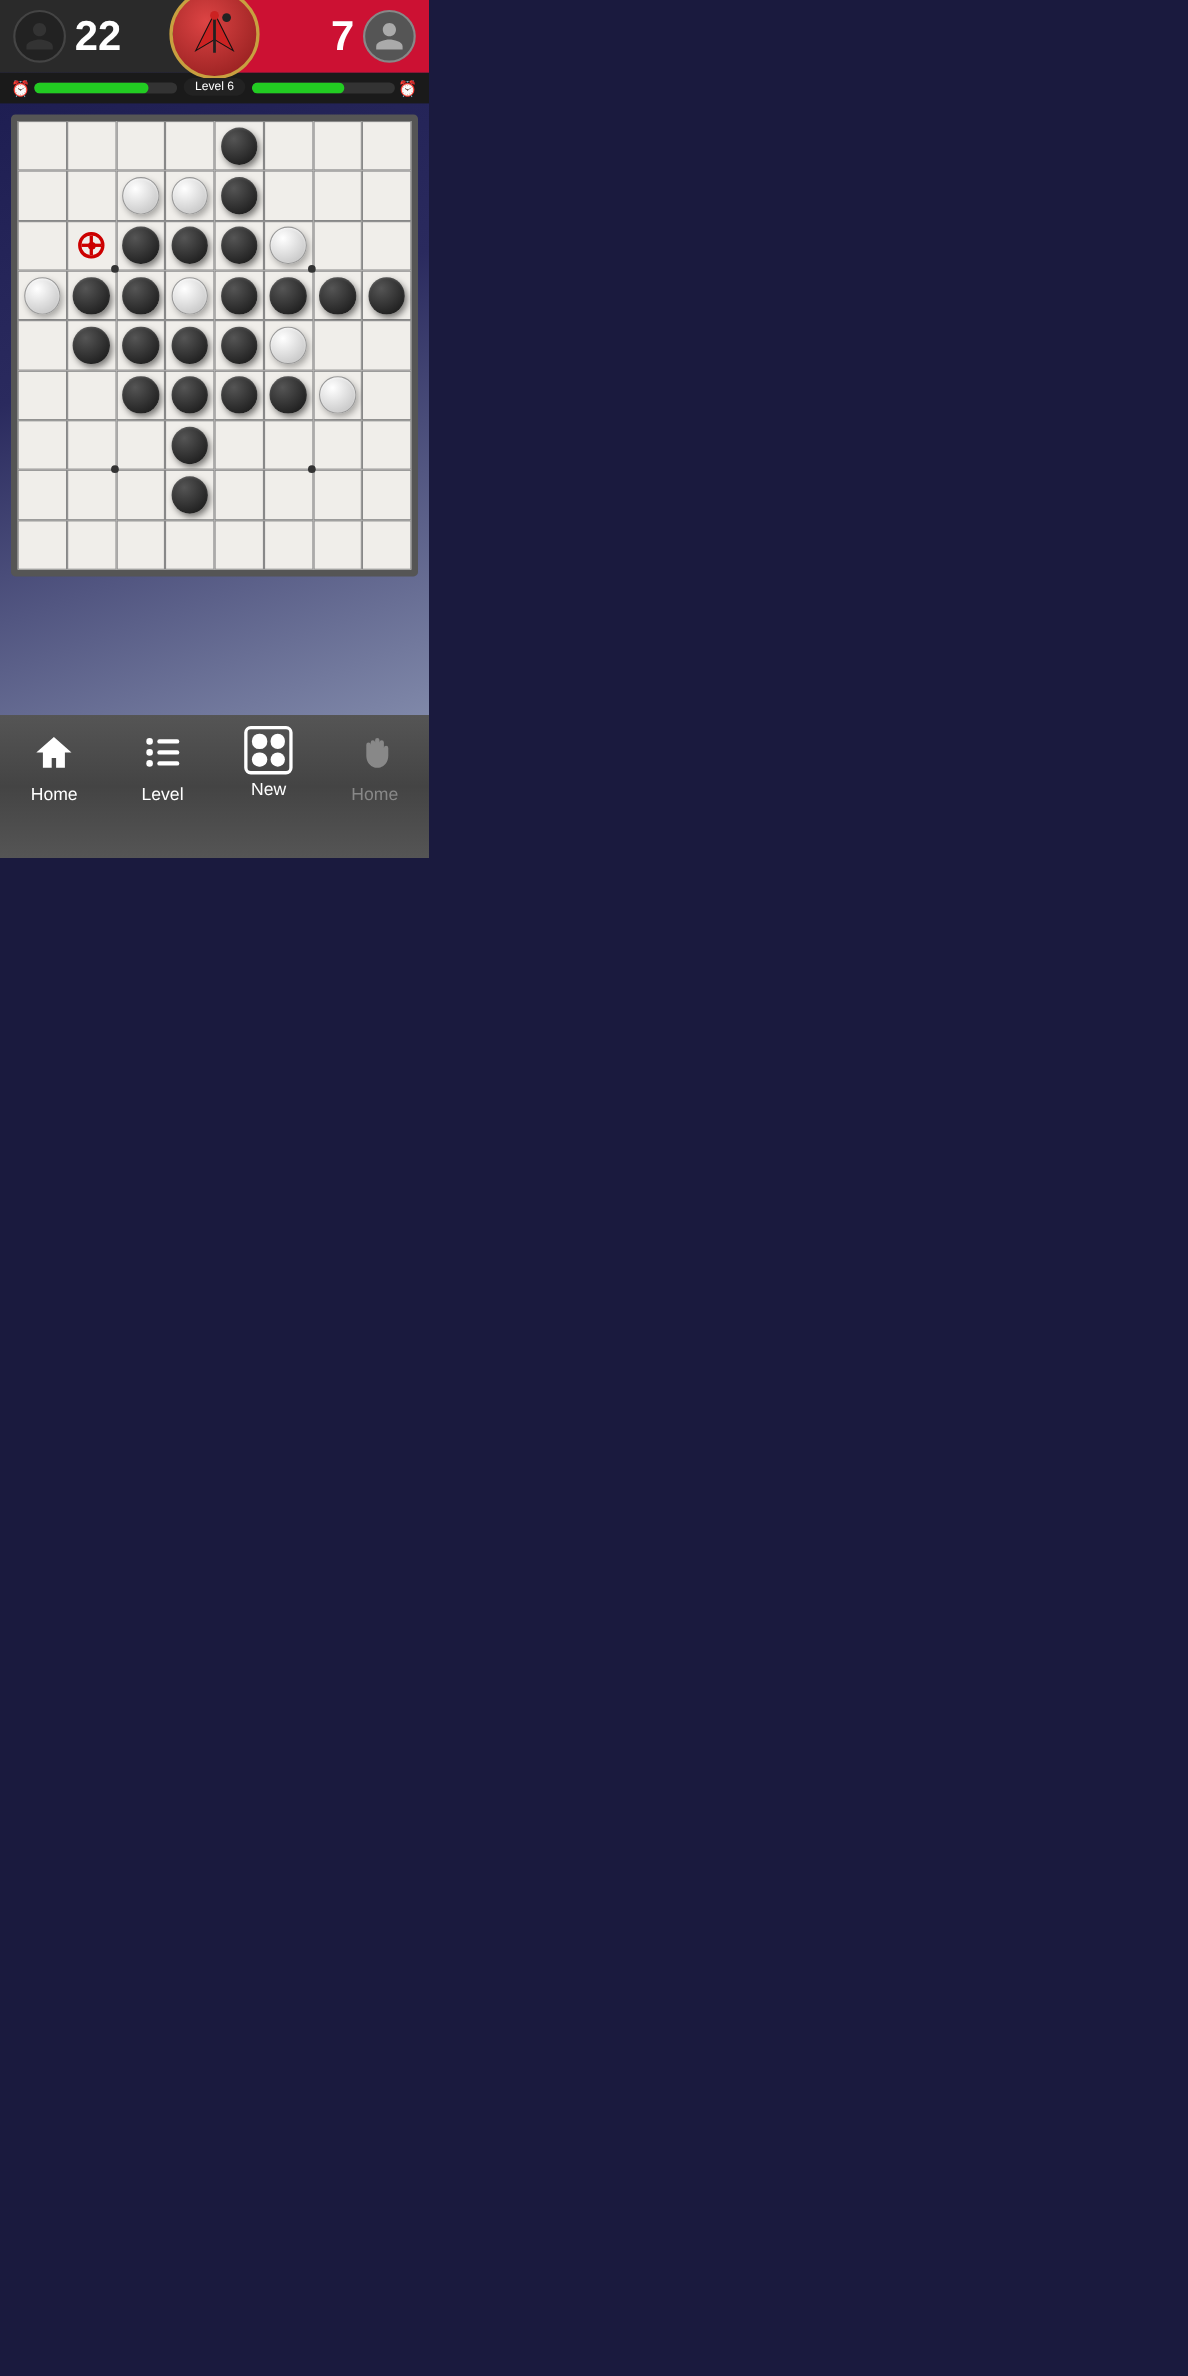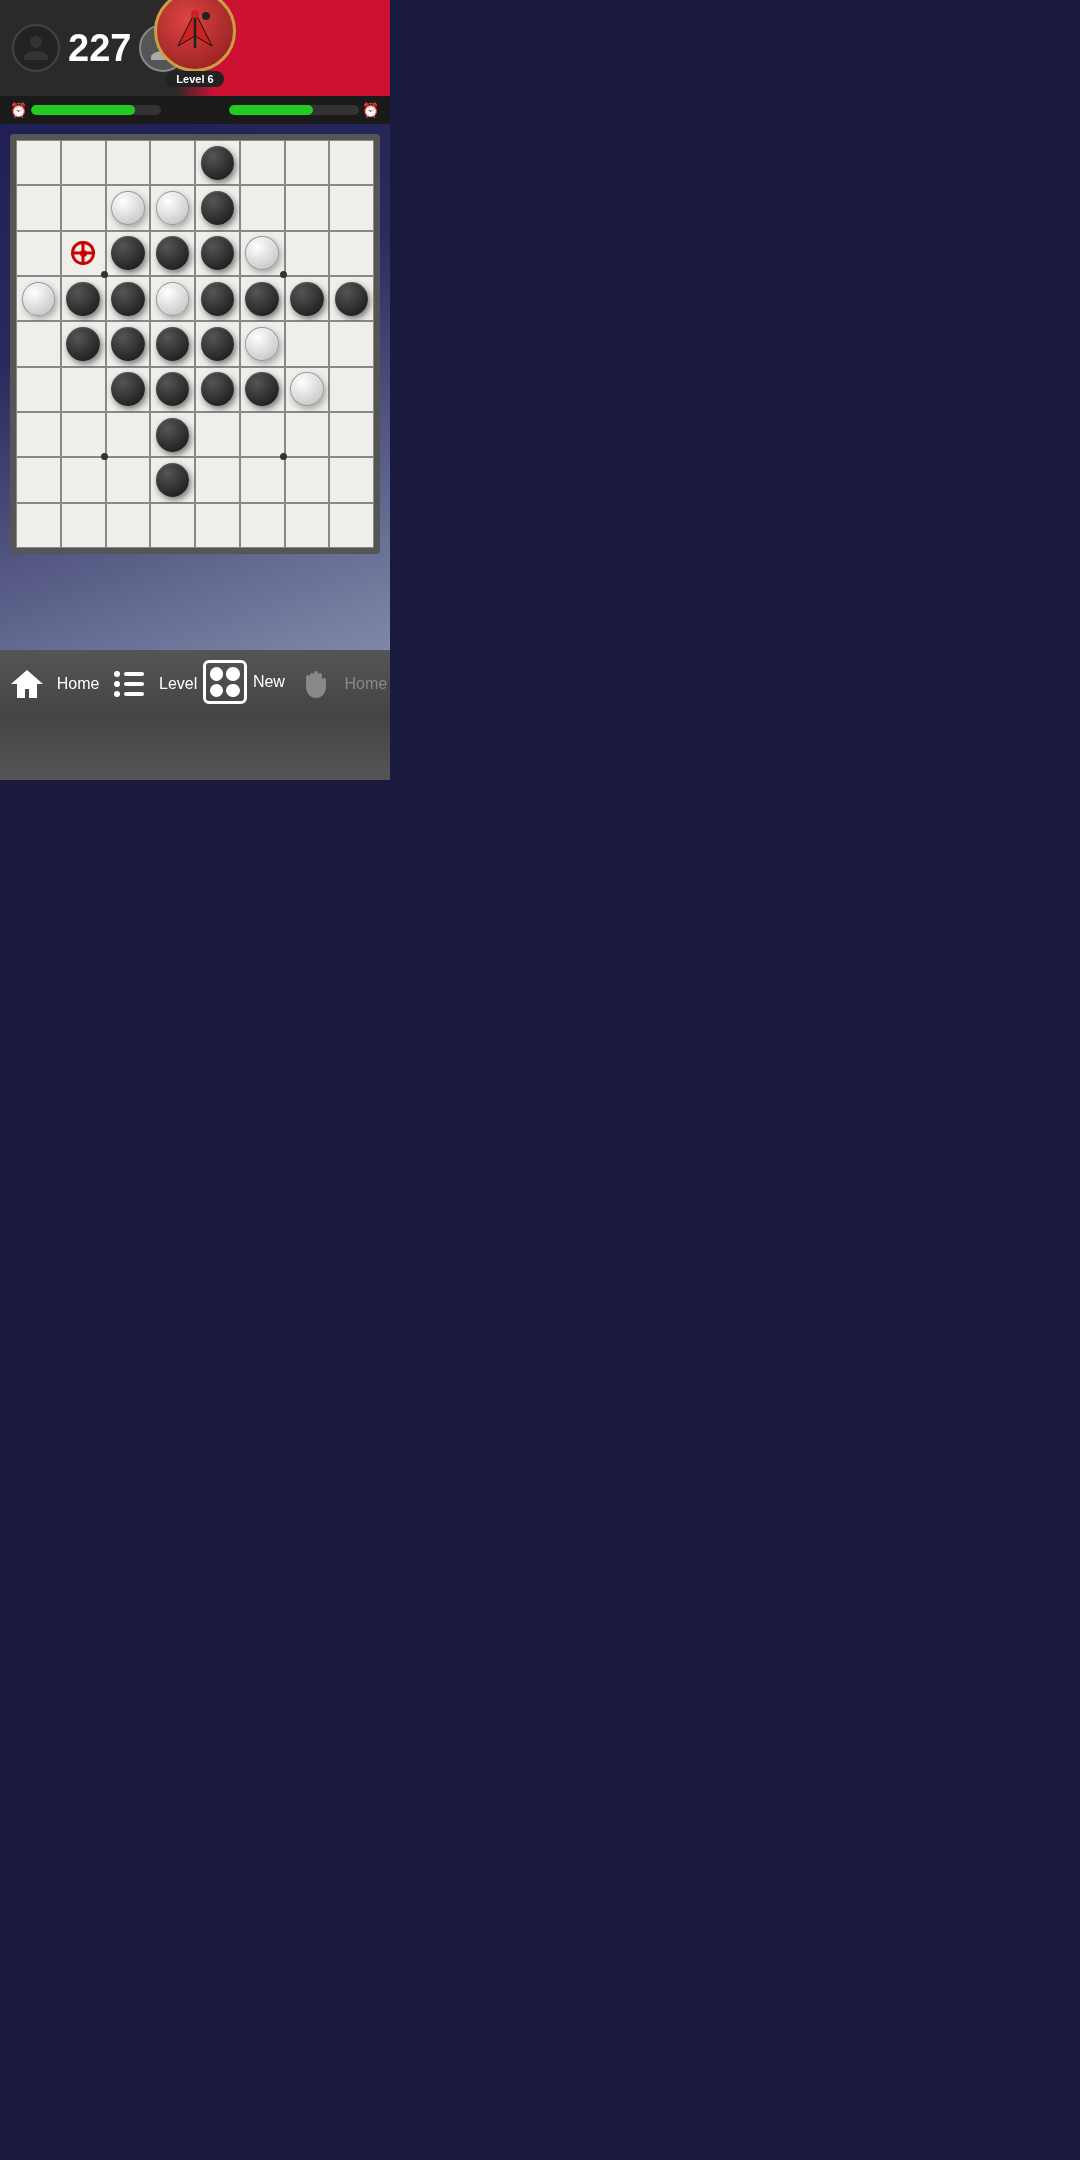--- a/index.html
+++ b/index.html
@@ -18,22 +18,23 @@
       background: linear-gradient(160deg, #1a1a4e 0%, #2a2a5e 40%, #9aa5c0 100%);
     }
 
     
     .header {
       position: relative;
       z-index: 10;
       background: linear-gradient(90deg, #2a2a2a 0%, #2a2a2a 45%, #cc1133 55%, #cc1133 100%);
       display: flex;
       align-items: center;
+      justify-content: space-between;
       padding: 8px 12px;
-      height: 96px;
+      height: 66px;
     }
     .player-left {
       display: flex;
       align-items: center;
       gap: 8px;
     }
     .player-right {
       display: flex;
       align-items: center;
       gap: 8px;
@@ -85,21 +86,21 @@
       align-items: center;
       justify-content: center;
       position: relative;
     }
     .logo-level {
       position: absolute;
       bottom: -18px;
       background: #222;
       color: white;
       font-size: 11px;
-      font-weight: bold;
+      font-weight: normal;
       padding: 2px 10px;
       border-radius: 10px;
       white-space: nowrap;
     }
 
     
     .timers {
       display: flex;
       justify-content: space-between;
       align-items: center;
@@ -243,21 +244,21 @@
       right: 0;
       height: 130px;
       background: linear-gradient(180deg, #555 0%, #444 50%, #555 100%);
       display: flex;
       align-items: flex-start;
       justify-content: space-around;
       padding-top: 10px;
     }
     .nav-item {
       display: flex;
-      flex-direction: row;
+      flex-direction: column;
       align-items: center;
       gap: 6px;
       cursor: pointer;
     }
     .nav-icon {
       width: 48px;
       height: 48px;
       display: flex;
       align-items: center;
       justify-content: center;

